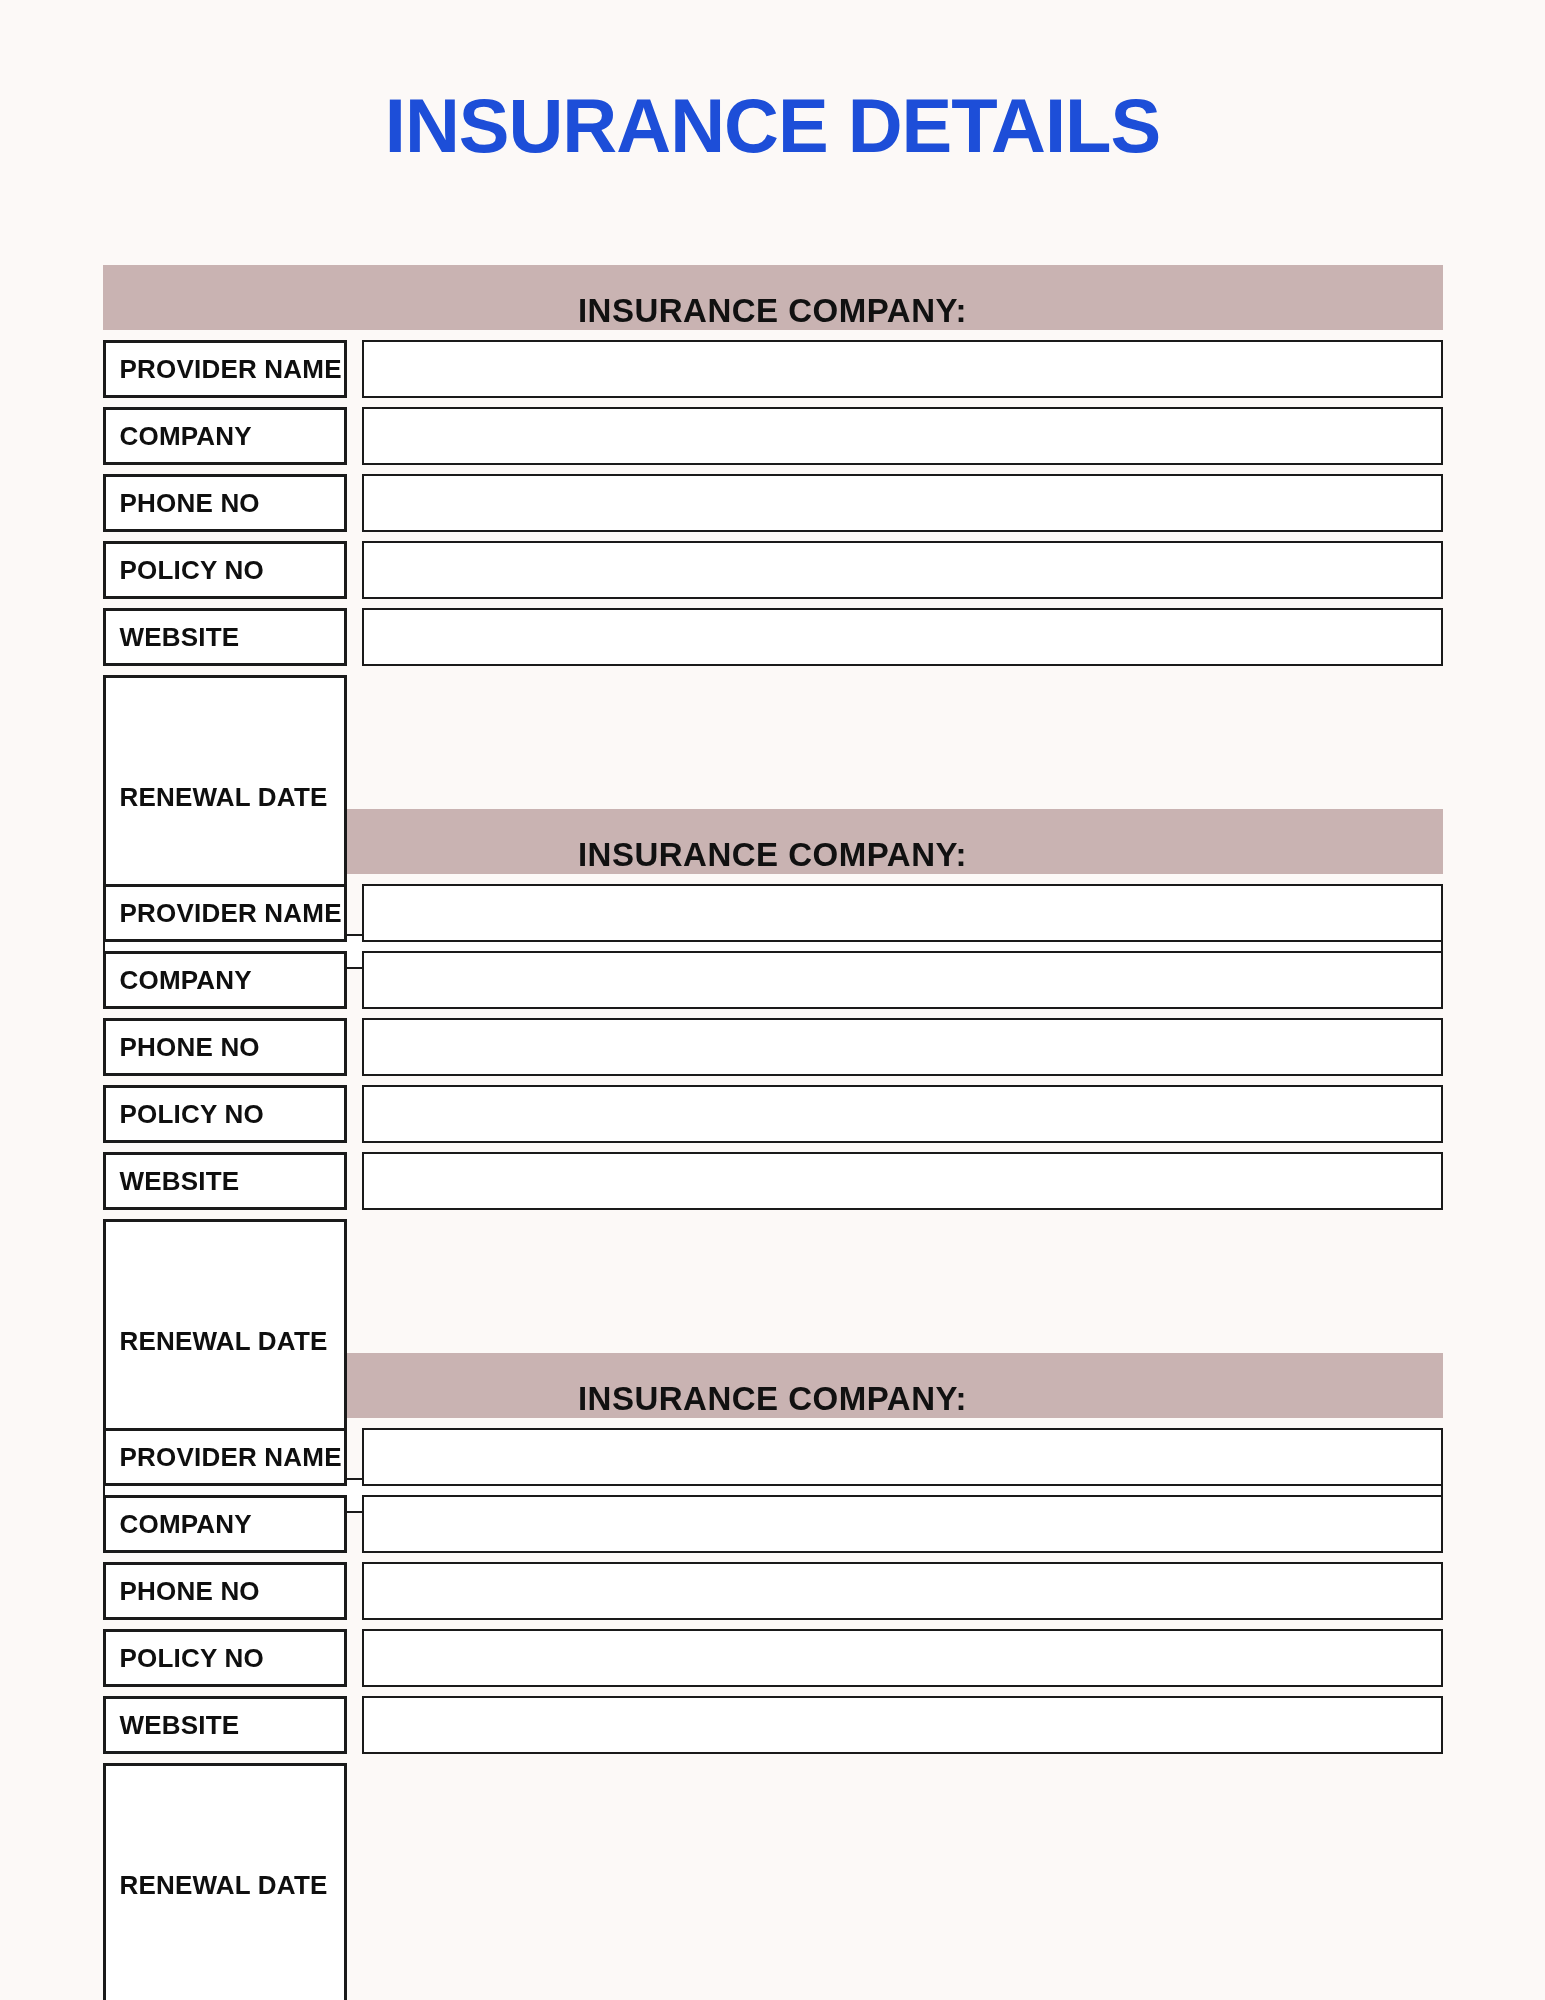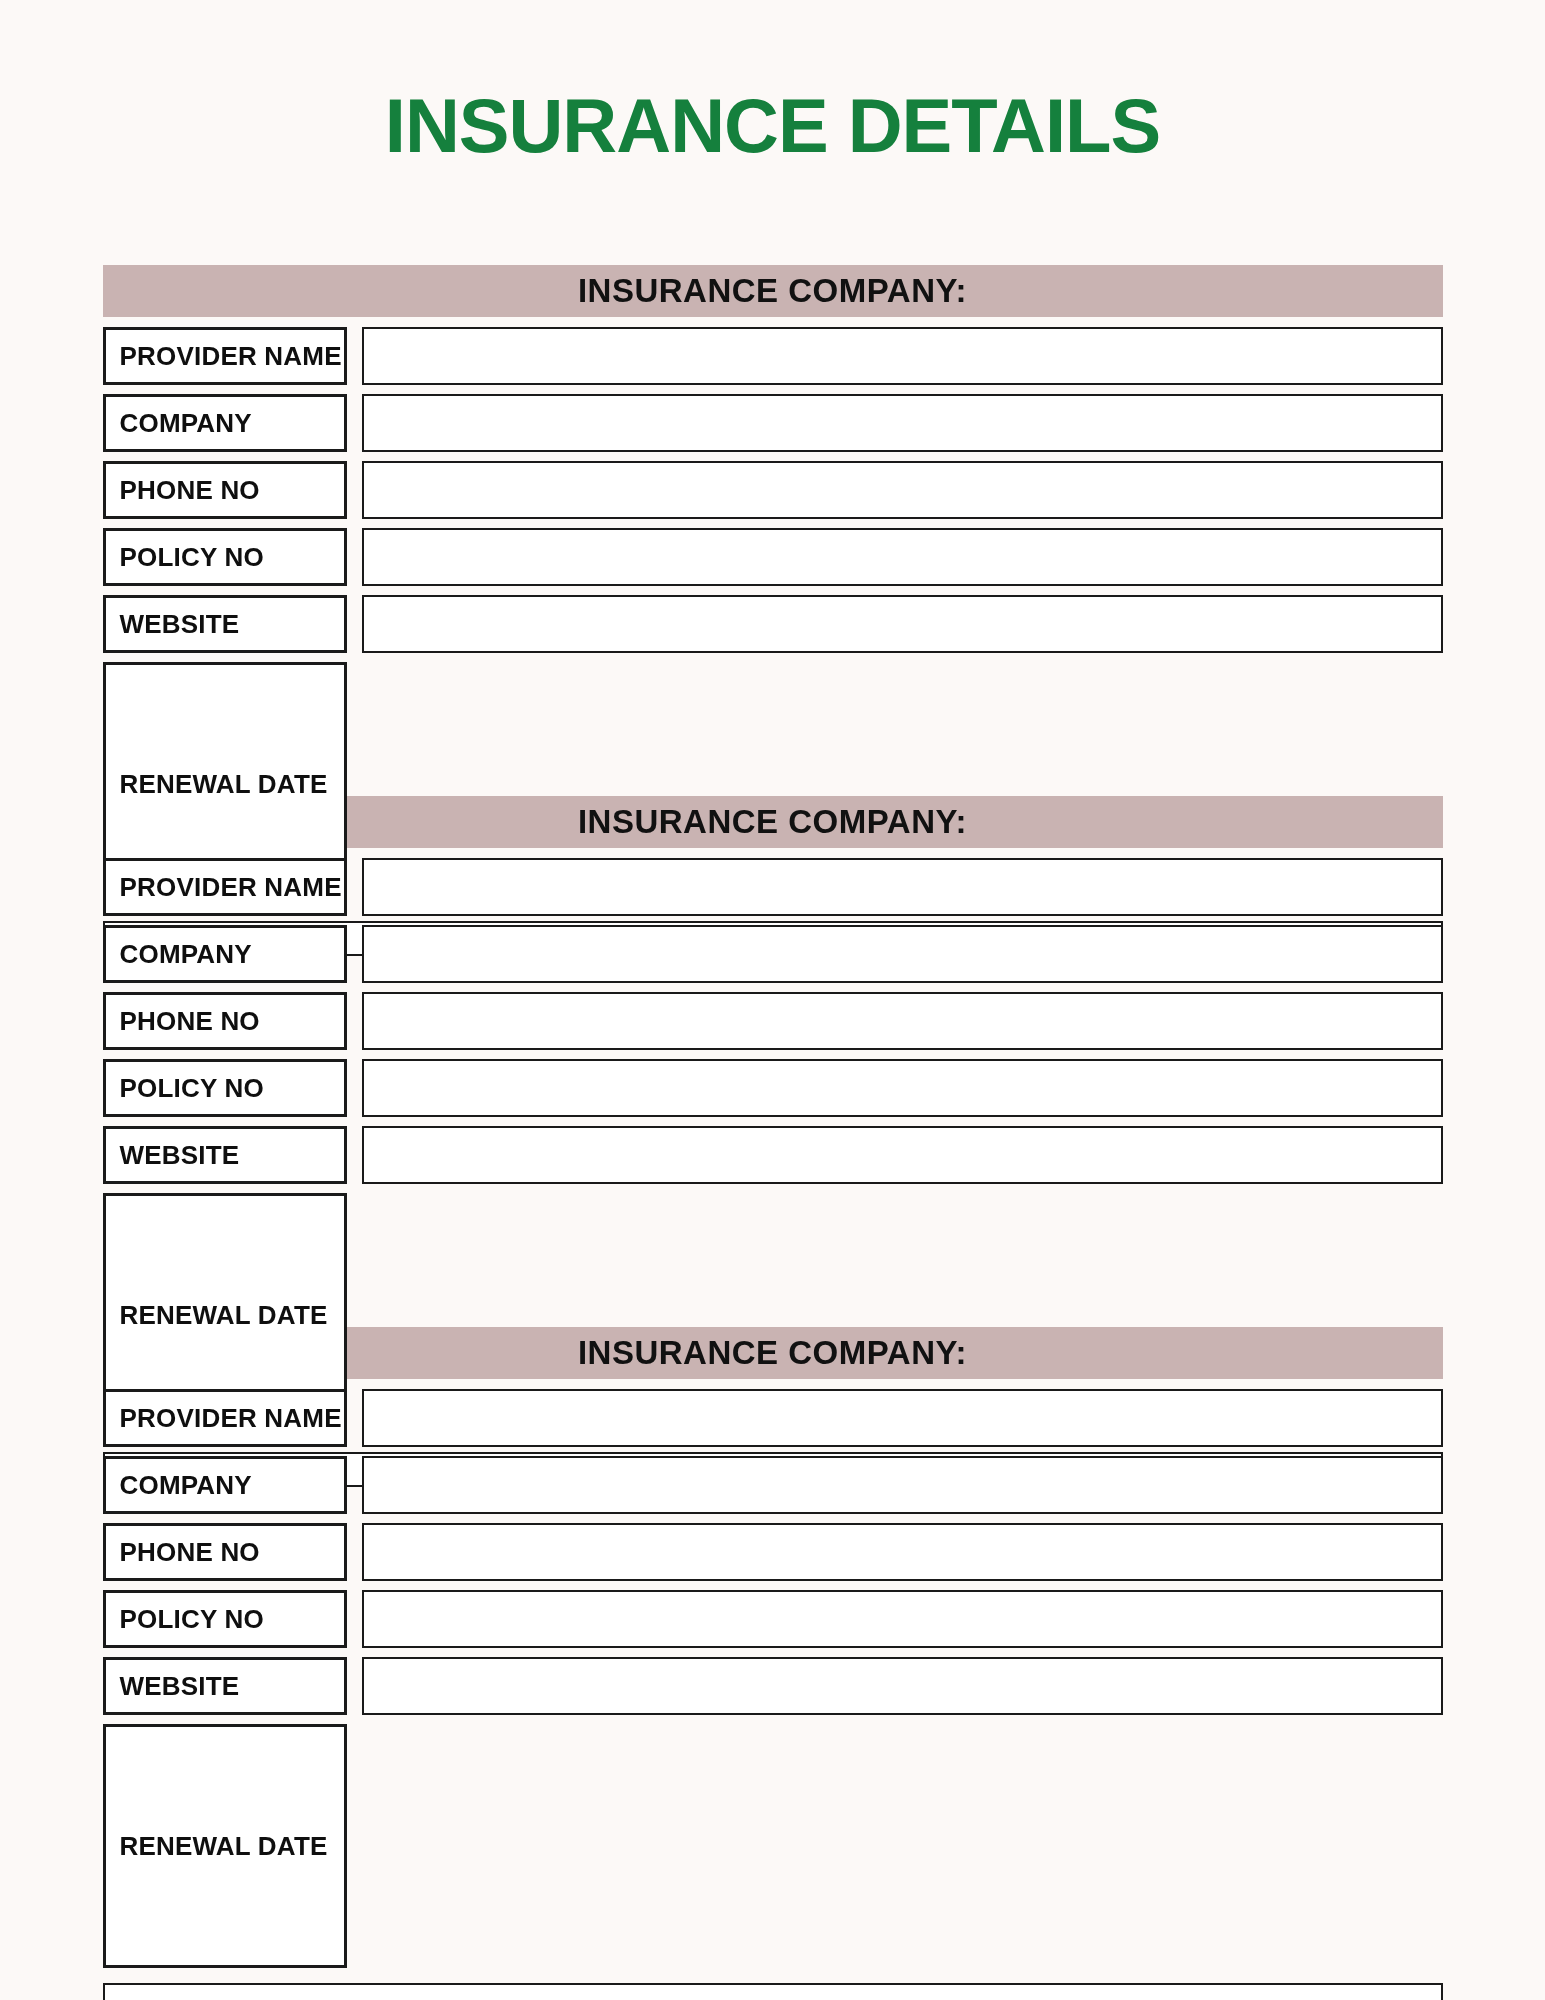--- a/index.html
+++ b/index.html
@@ -17,33 +17,33 @@
     font-family:"Liberation Sans", sans-serif;
     color:var(--text);
   }
   .page-title{
     margin-top:88px;
     text-align:center;
     font-size:76px;
     line-height:1;
     font-weight:800;
     letter-spacing:-1px;
-    color:#15803d;
+    color:#1d4ed8;
   }
   .content{
     width:1340px;
     margin:0 auto;
   }
   .section{margin-top:76px;}
   .section.first{margin-top:101px;}
   .section-bar{
-    height:52px;
+    height:65px;
     background:var(--bar);
     display:flex;
-    align-items:center;
+    align-items:flex-end;
     justify-content:center;
     font-size:33px;
     font-weight:700;
     letter-spacing:0.5px;
     color:#111;
     margin-bottom:10px;
   }
   .field-row{
     display:flex;
     gap:15px;

